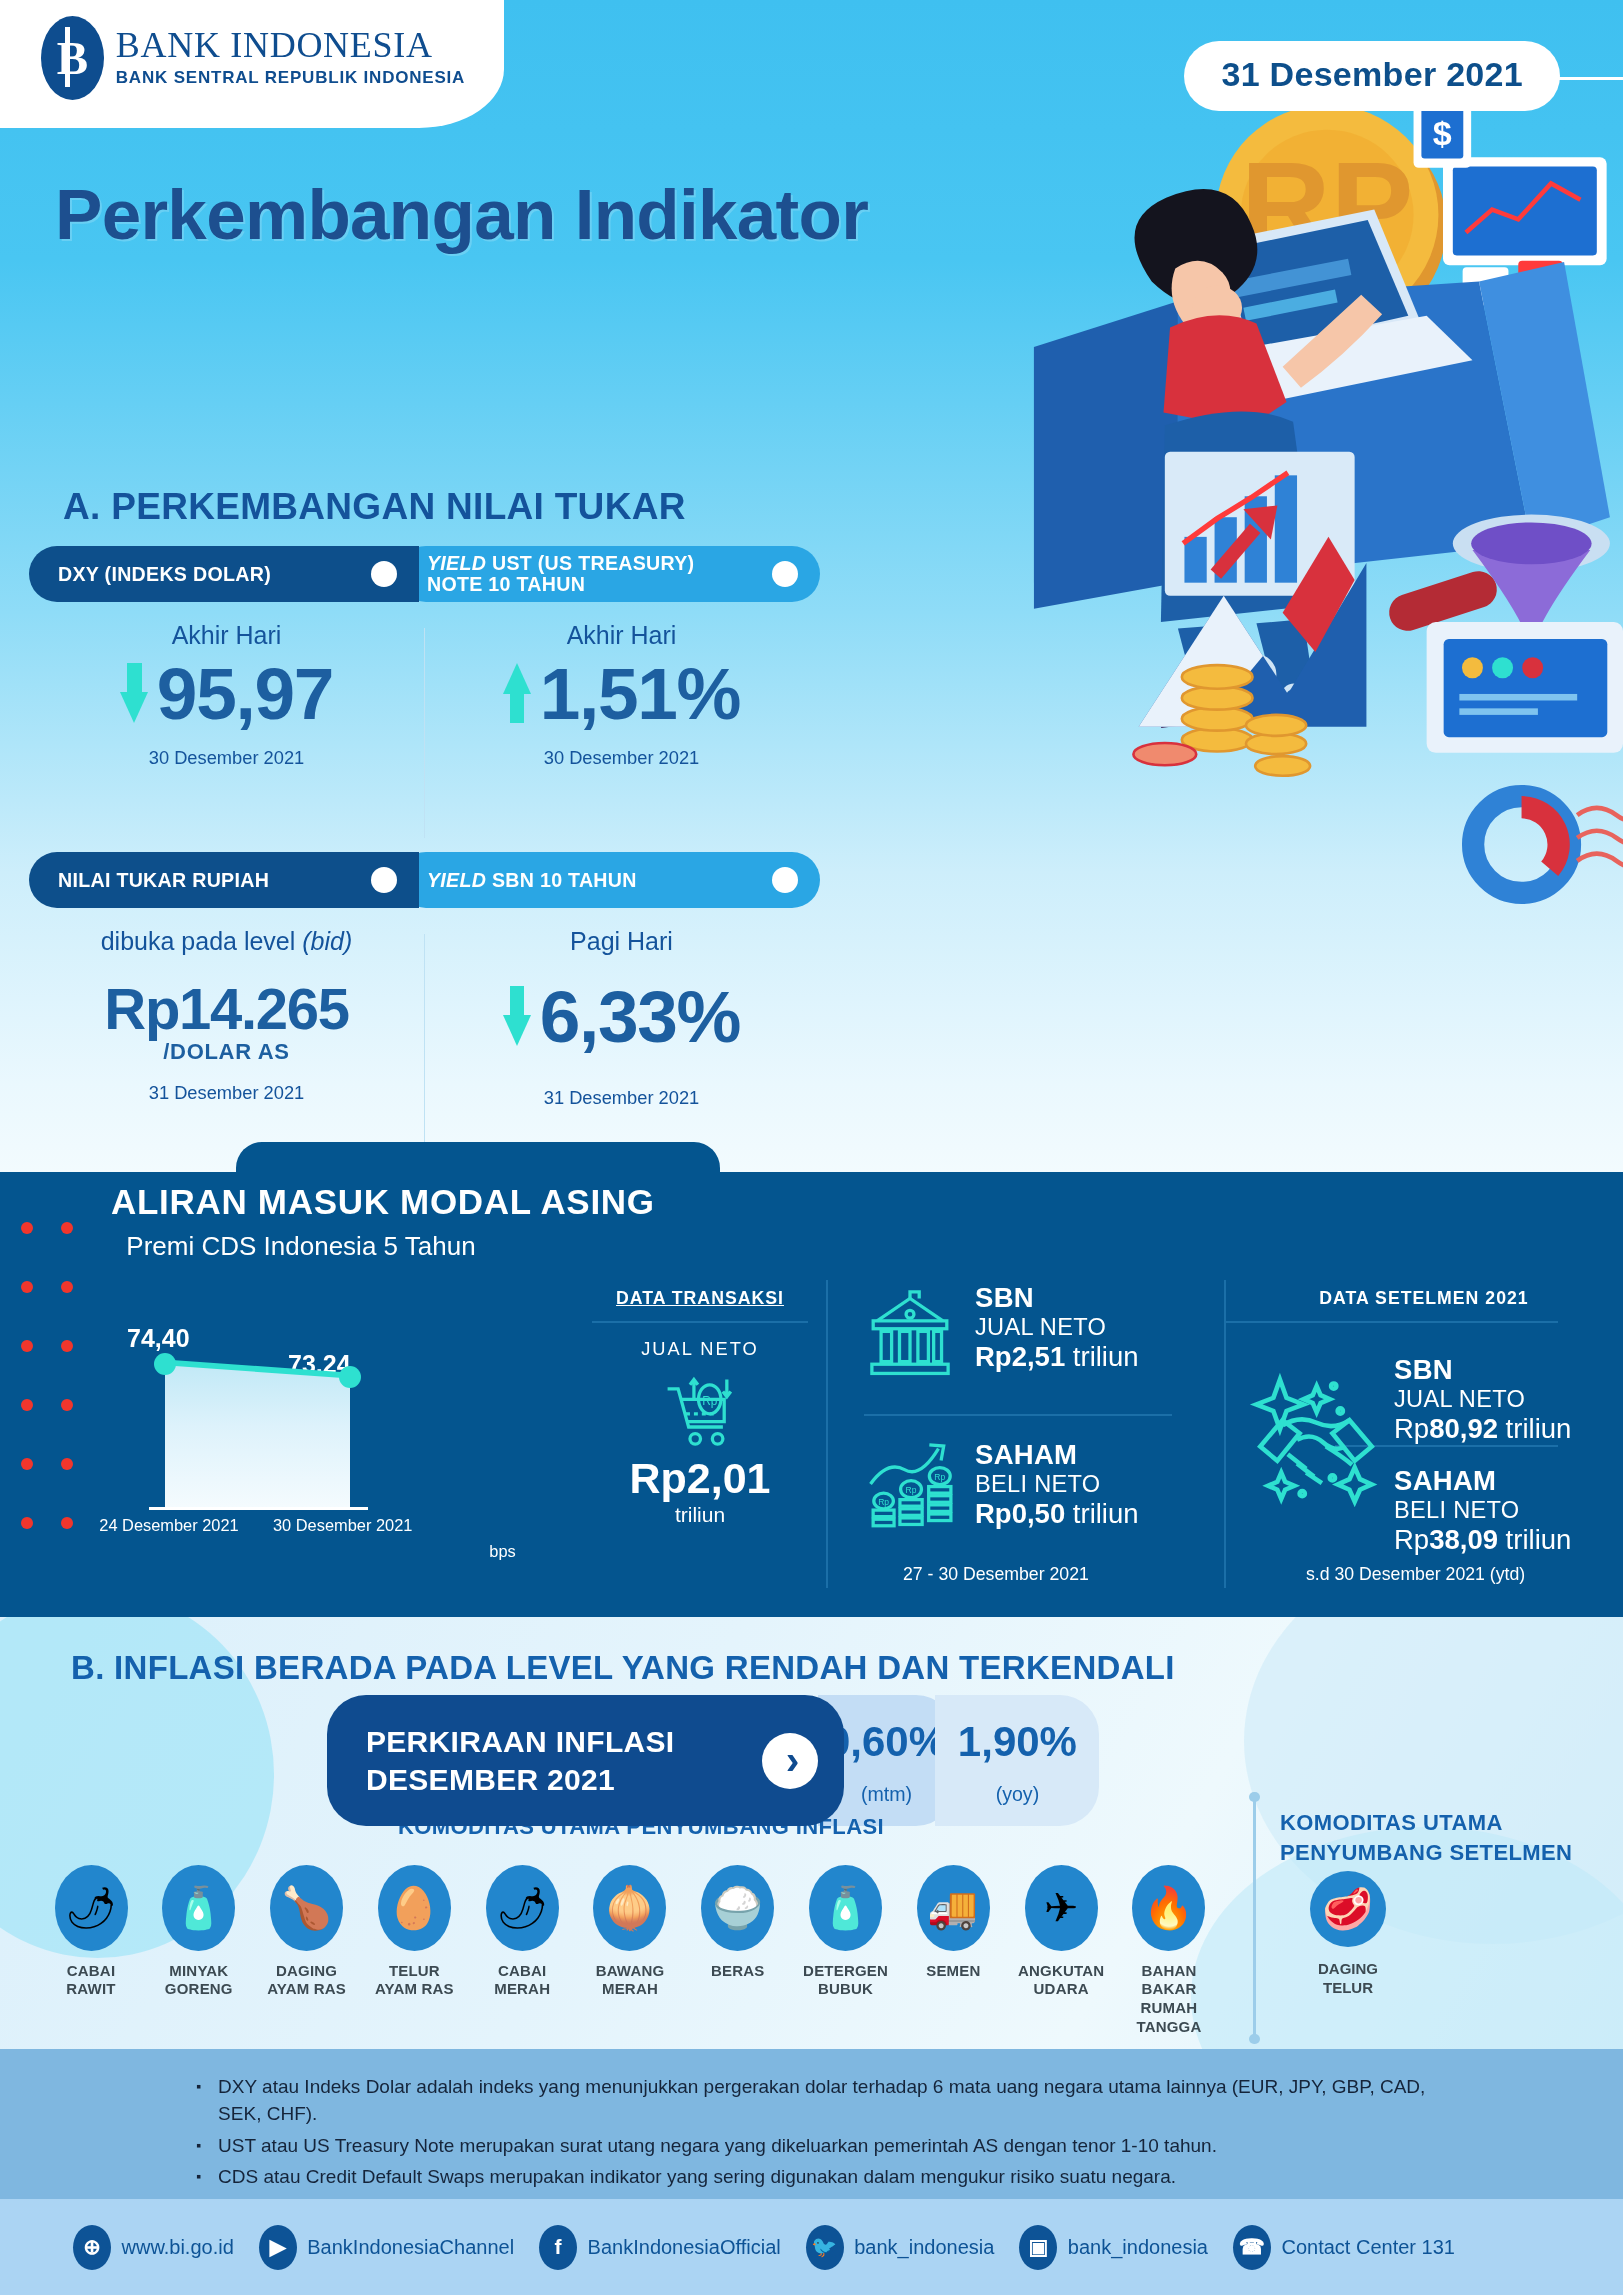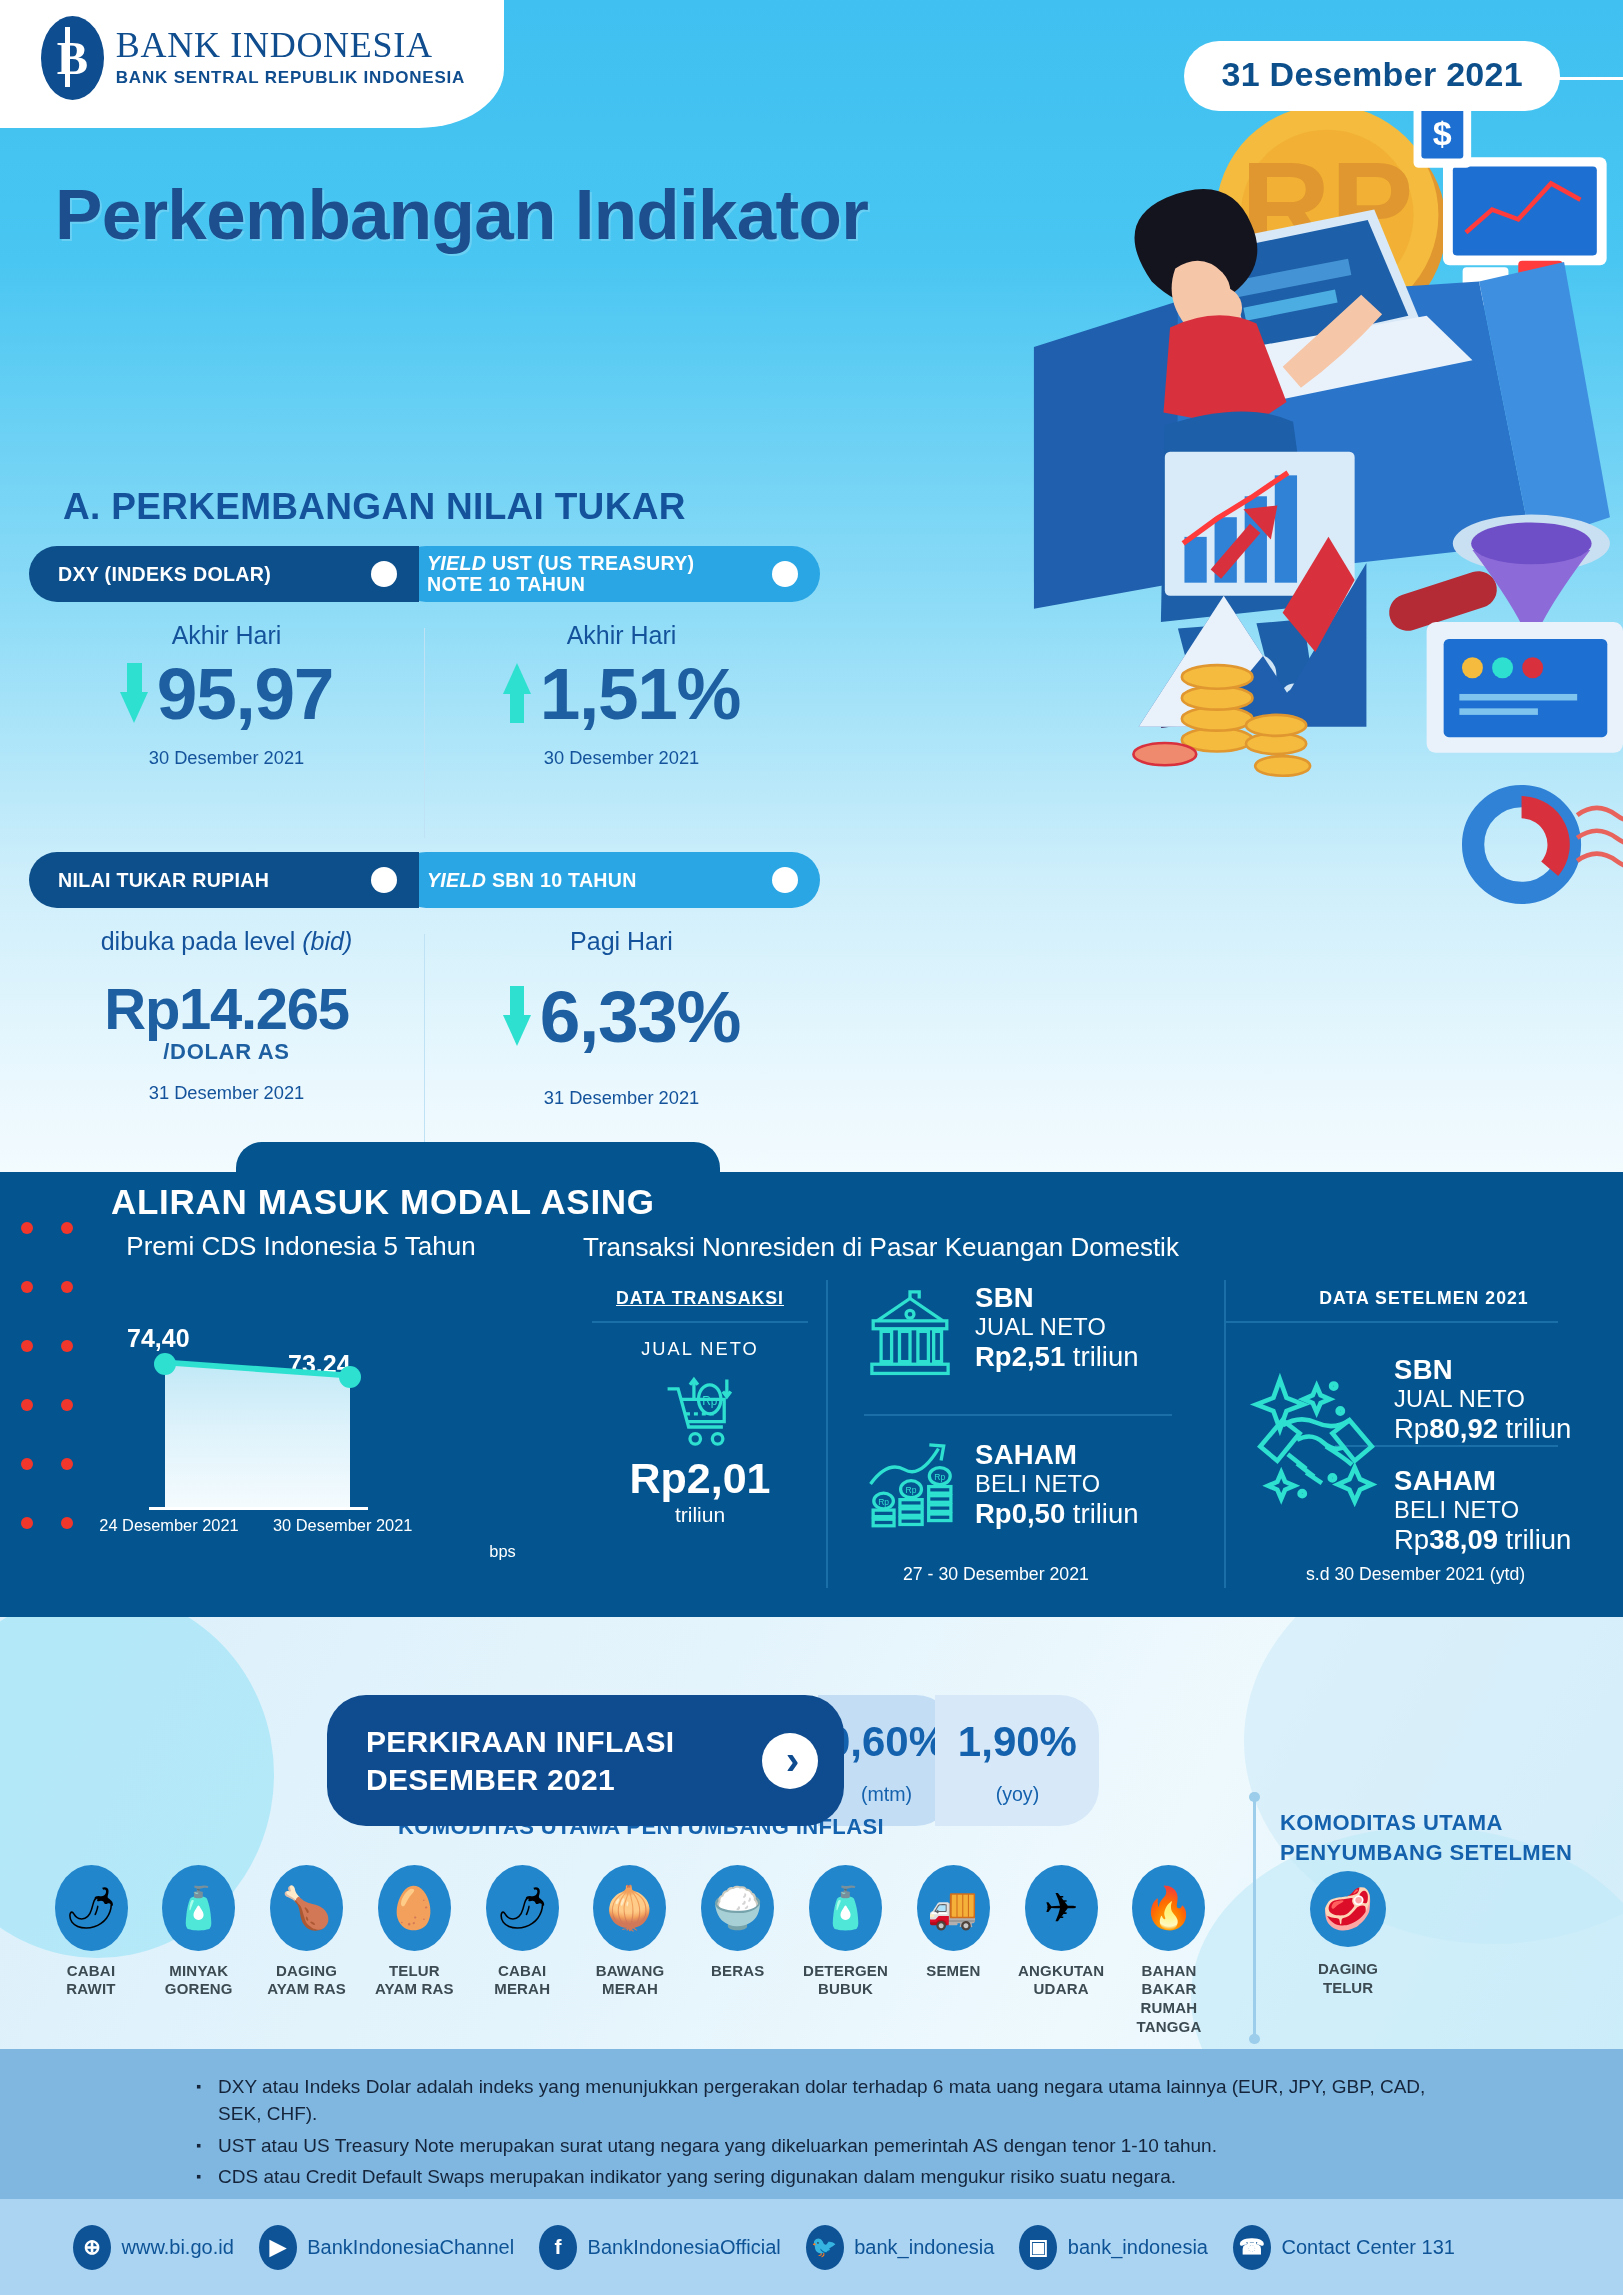--- a/index.html
+++ b/index.html
@@ -492,21 +492,20 @@
       </svg>
       <span class="cds-pt" style="left:56px; top:27.5px;"></span>
       <span class="cds-pt" style="left:241px; top:41px;"></span>
       <div class="cds-axis"></div>
       <div class="cds-xlab" style="left:1.3px;">24 Desember 2021</div>
       <div class="cds-xlab" style="left:175px;">30 Desember 2021</div>
       <div class="cds-unit">bps</div>
     </div>
   </div>
 
-  <div class="nonres-title">Transaksi Nonresiden di Pasar Keuangan Domestik</div>
 
   <div class="vline" style="left:826px; top:1280px; height:308px;"></div>
   <div class="vline" style="left:1224px; top:1280px; height:308px;"></div>
 
   <div class="dt-head">DATA TRANSAKSI</div>
   <div class="dt-rule"></div>
   <div class="dt-sub">JUAL NETO</div>
   <div class="dt-icon">
     <svg width="79" height="79" viewBox="0 0 120 120" fill="none" stroke="#2ee0d0" stroke-width="5">
       <path d="M10 24 h16 l16 58 h52"></path>
@@ -605,20 +604,21 @@
     <div class="kv-amt"><span>Rp</span><b>38,09</b><span> triliun</span></div>
   </div>
   <div class="am-foot" style="left:1306px; top:1564px;">s.d 30 Desember 2021 (ytd)</div>
 
   <div class="secB">
     <div class="blobB1"></div>
     <div class="blobB2"></div>
     <div class="blobB3"></div>
   </div>
 
+  <div class="secB-title">B. INFLASI BERADA PADA LEVEL YANG RENDAH DAN TERKENDALI</div>
 
   <div class="infl-row">
     <div class="infl-pill">
       <div class="txt">
         <div>PERKIRAAN INFLASI</div>
         <div>DESEMBER 2021</div>
       </div>
       <div class="chev">
           <span>›</span>
         </div>

